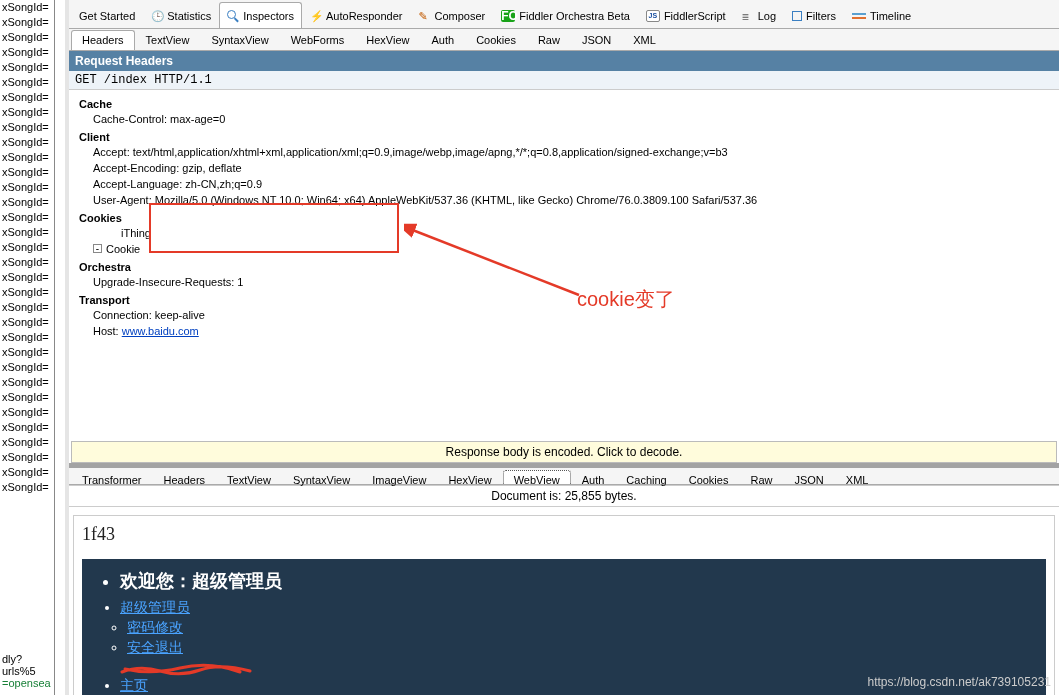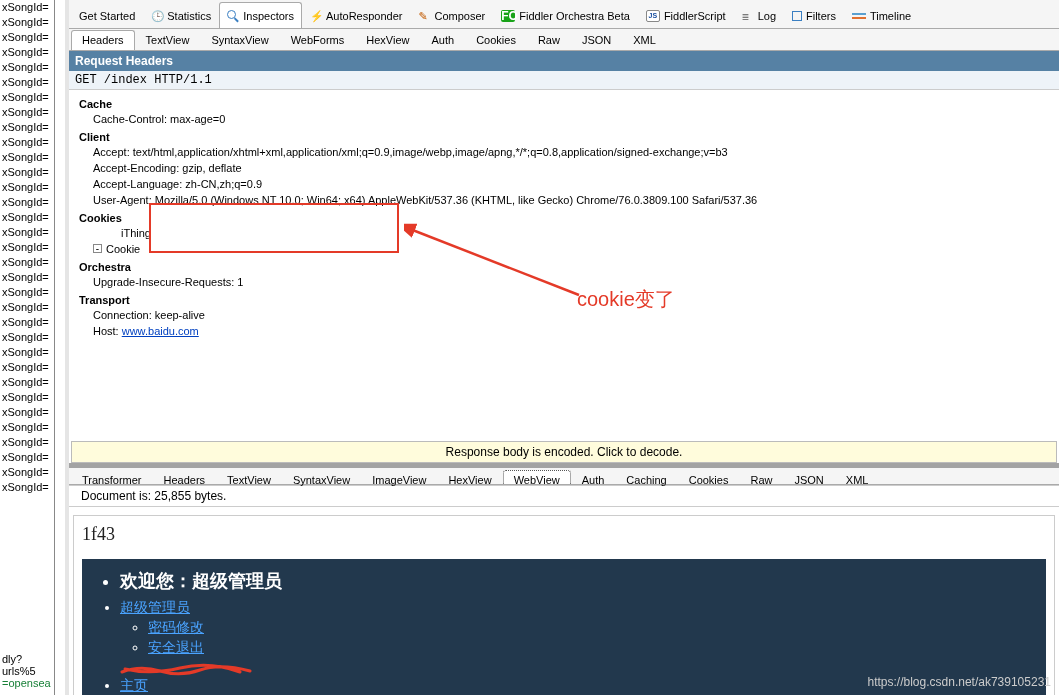--- a/index.html
+++ b/index.html
@@ -44,27 +44,27 @@
   .cookie-box { position:absolute; left: 80px; top: 203px; width: 250px; height: 50px; border: 2px solid #e43a28; background: transparent; pointer-events:none;}
   .minus-ico{display:inline-block;width:9px;height:9px;border:1px solid #888;line-height:7px;text-align:center;font-size:10px;margin-right:4px;background:#fff;vertical-align:1px;}
 
   .arrow-svg{position:absolute;left:335px;top:215px;pointer-events:none;}
   .anno-text{position:absolute;left:500px;top:286px;color:#e43a28;font-size:20px;font-family:SimSun,Arial;margin-left:8px;}
 
   .resp-bar{background:#fffcdc;border:1px solid #bbb;text-align:center;padding:3px;font-size:12px;cursor:pointer;margin:0 2px;}
   .resp-tabs{border-top:5px solid #a3a3a3;border-bottom:1px solid #aaa;background:#f5f5f5;padding:2px 2px 0 2px;display:flex;gap:0;height:22px;margin-top:0;}
   .resp-tab{padding:3px 10px;border:1px solid transparent;border-bottom:none;font-size:11px;cursor:pointer;border-radius:3px 3px 0 0;}
   .resp-tab.active{border:1px dotted #555;border-bottom:none;background:#fff;}
-  .doc-size{text-align:left;font-size:12px;padding:3px 12px;border-top:1px solid #ccc;border-bottom:1px solid #ccc;background:#fff;}
+  .doc-size{text-align:center;font-size:12px;padding:3px 12px;border-top:1px solid #ccc;border-bottom:1px solid #ccc;background:#fff;}
 
   .web-content{background:#fff;margin:8px 4px 0 4px;border:1px solid #ccc;padding:8px 8px 0 8px;height:230px;overflow:hidden;position:relative;}
   .wc-id{font-family:'Times New Roman',serif;font-size:18px;color:#222;margin-bottom:14px;}
   .wc-dark{background:#22384d;color:#fff;padding:8px 14px 40px 14px;margin-top:6px;}
   .wc-dark ul{list-style:disc;margin-left:24px;font-size:14px;}
-  .wc-dark ul ul{list-style:circle;margin-left:28px;}
+  .wc-dark ul ul{list-style:circle;margin-left:7px;}
   .wc-dark li{margin:2px 0;}
   .wc-title{font-size:18px;font-weight:bold;margin-bottom:8px;}
   .wc-link{color:#4aa3ff;text-decoration:underline;cursor:pointer;}
   .scribble{display:inline-block;height:10px;vertical-align:middle;}
   .scribble svg{display:block;}
 
   .spacer-top{height:340px;position:relative;}
   .watermark{position:absolute;right:8px;bottom:6px;color:#ccc;font-size:12px;}
 </style>
 </head>

